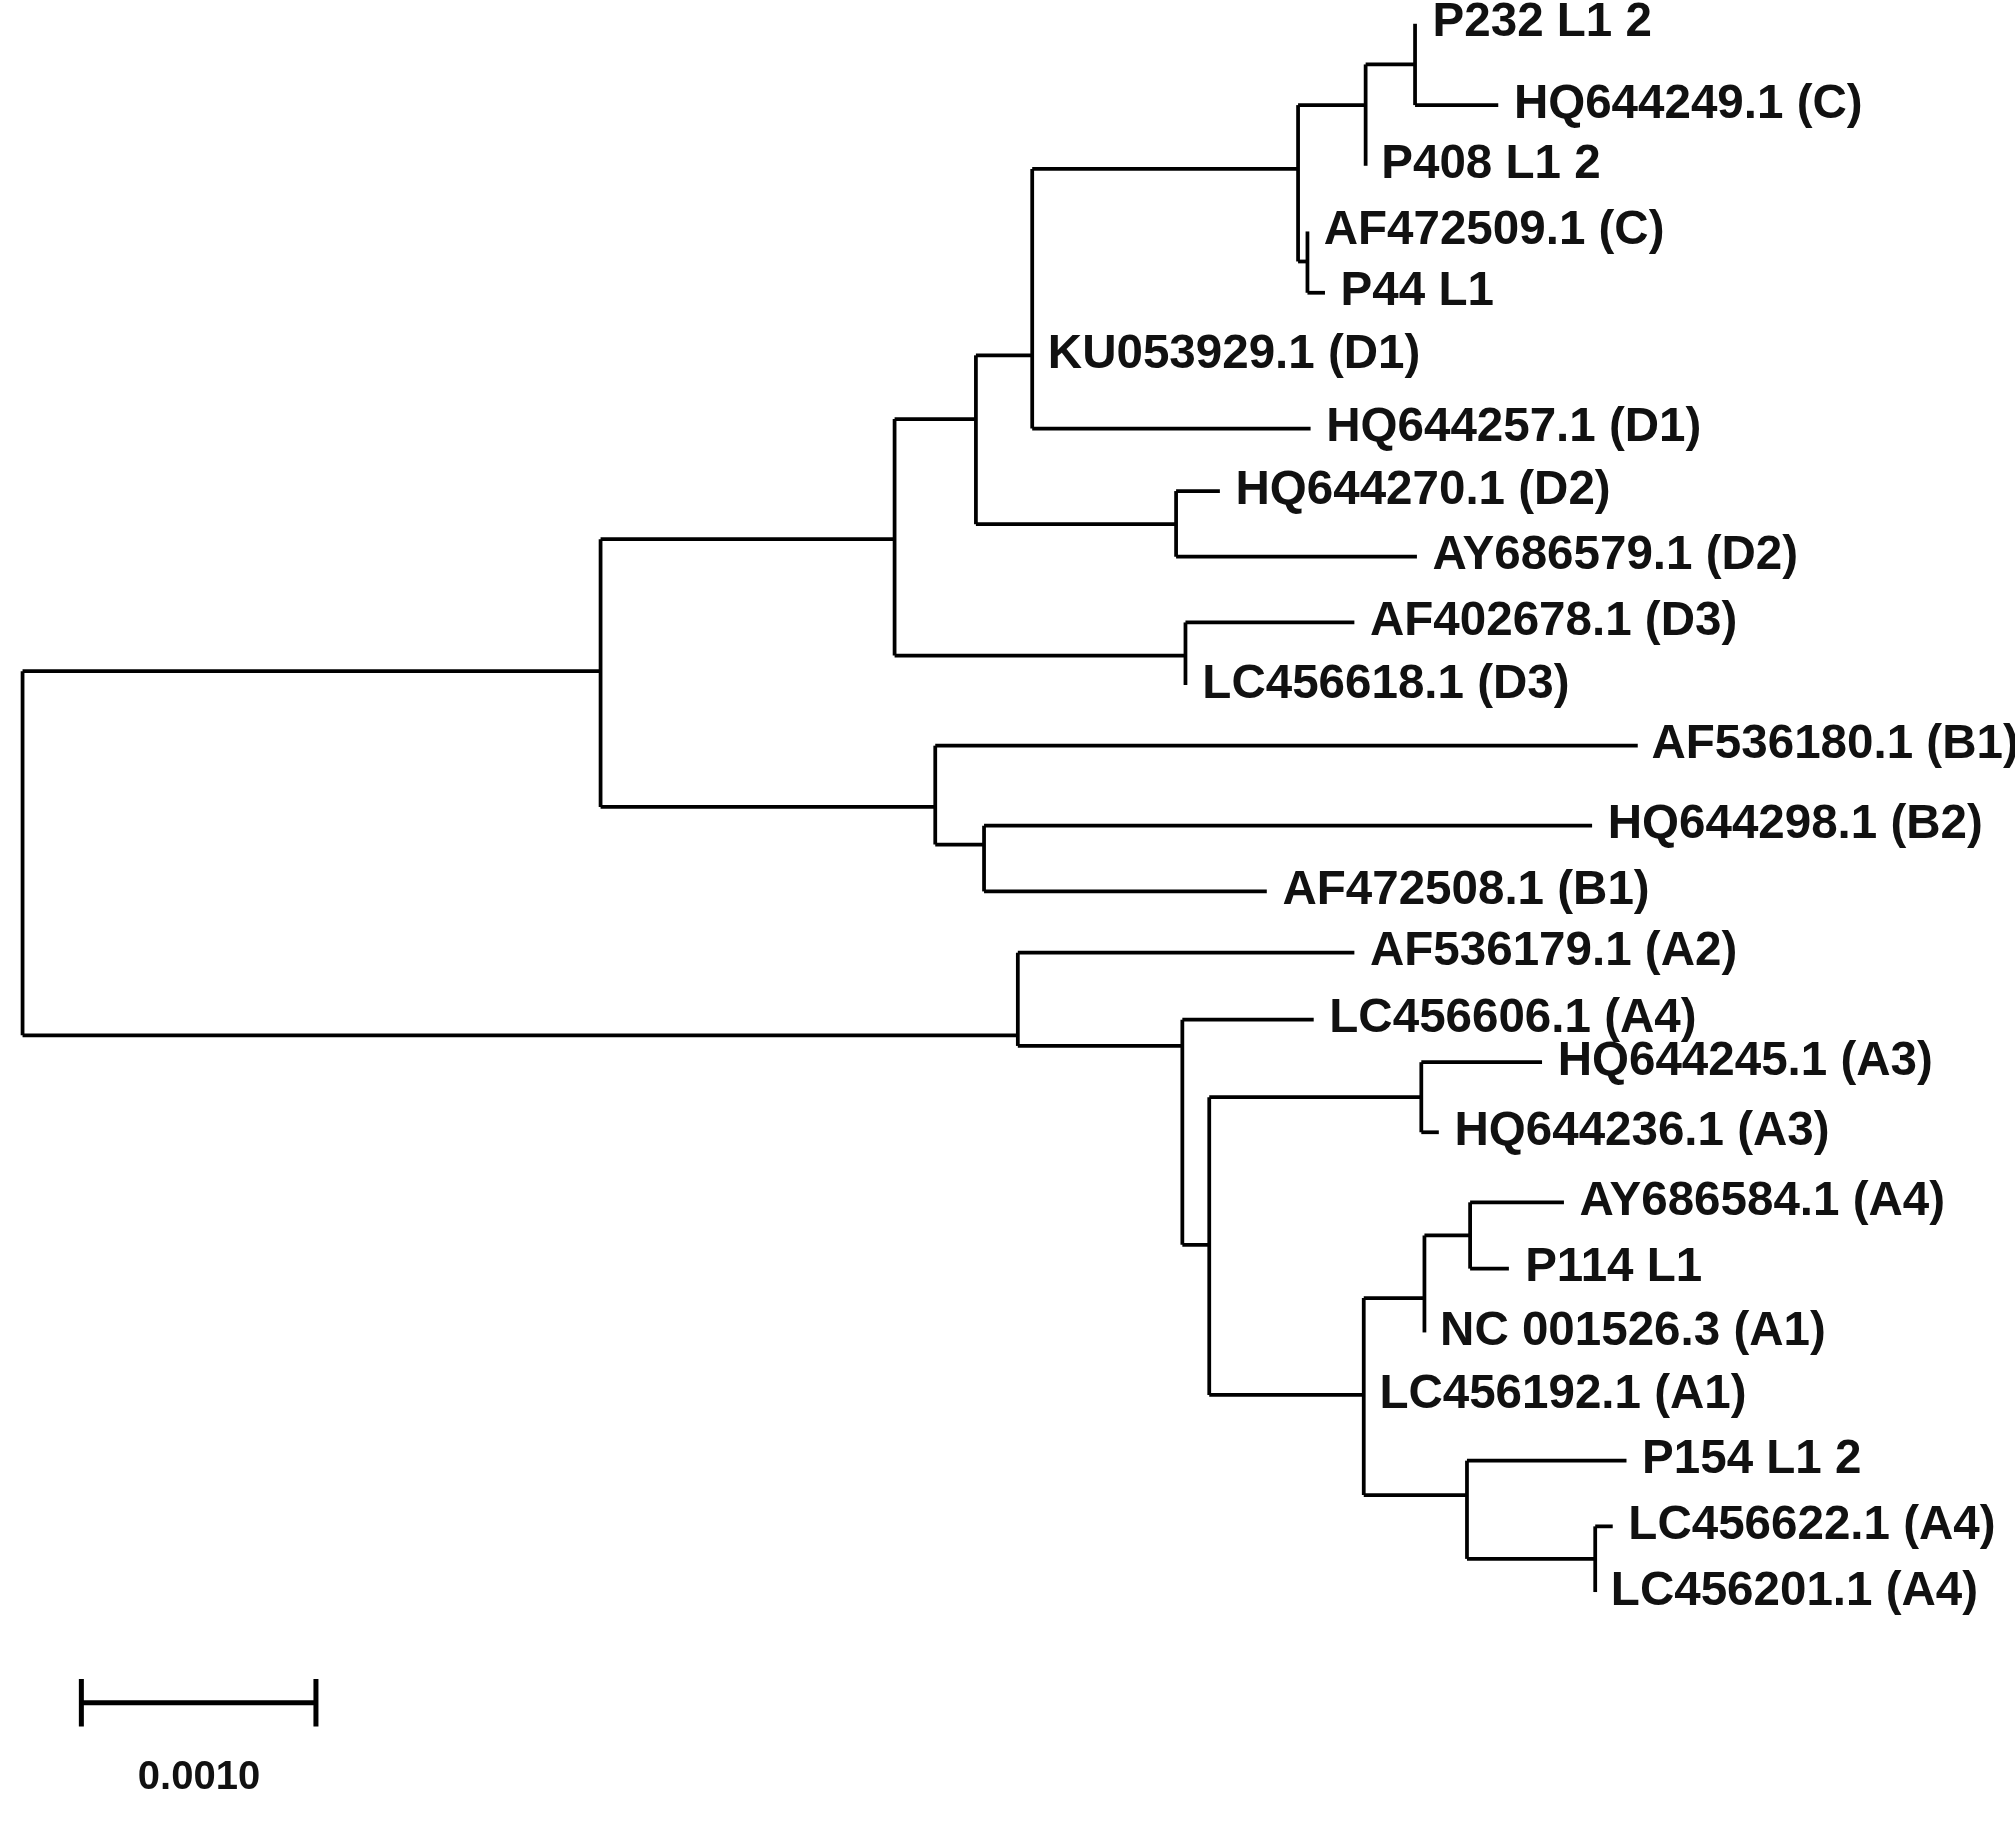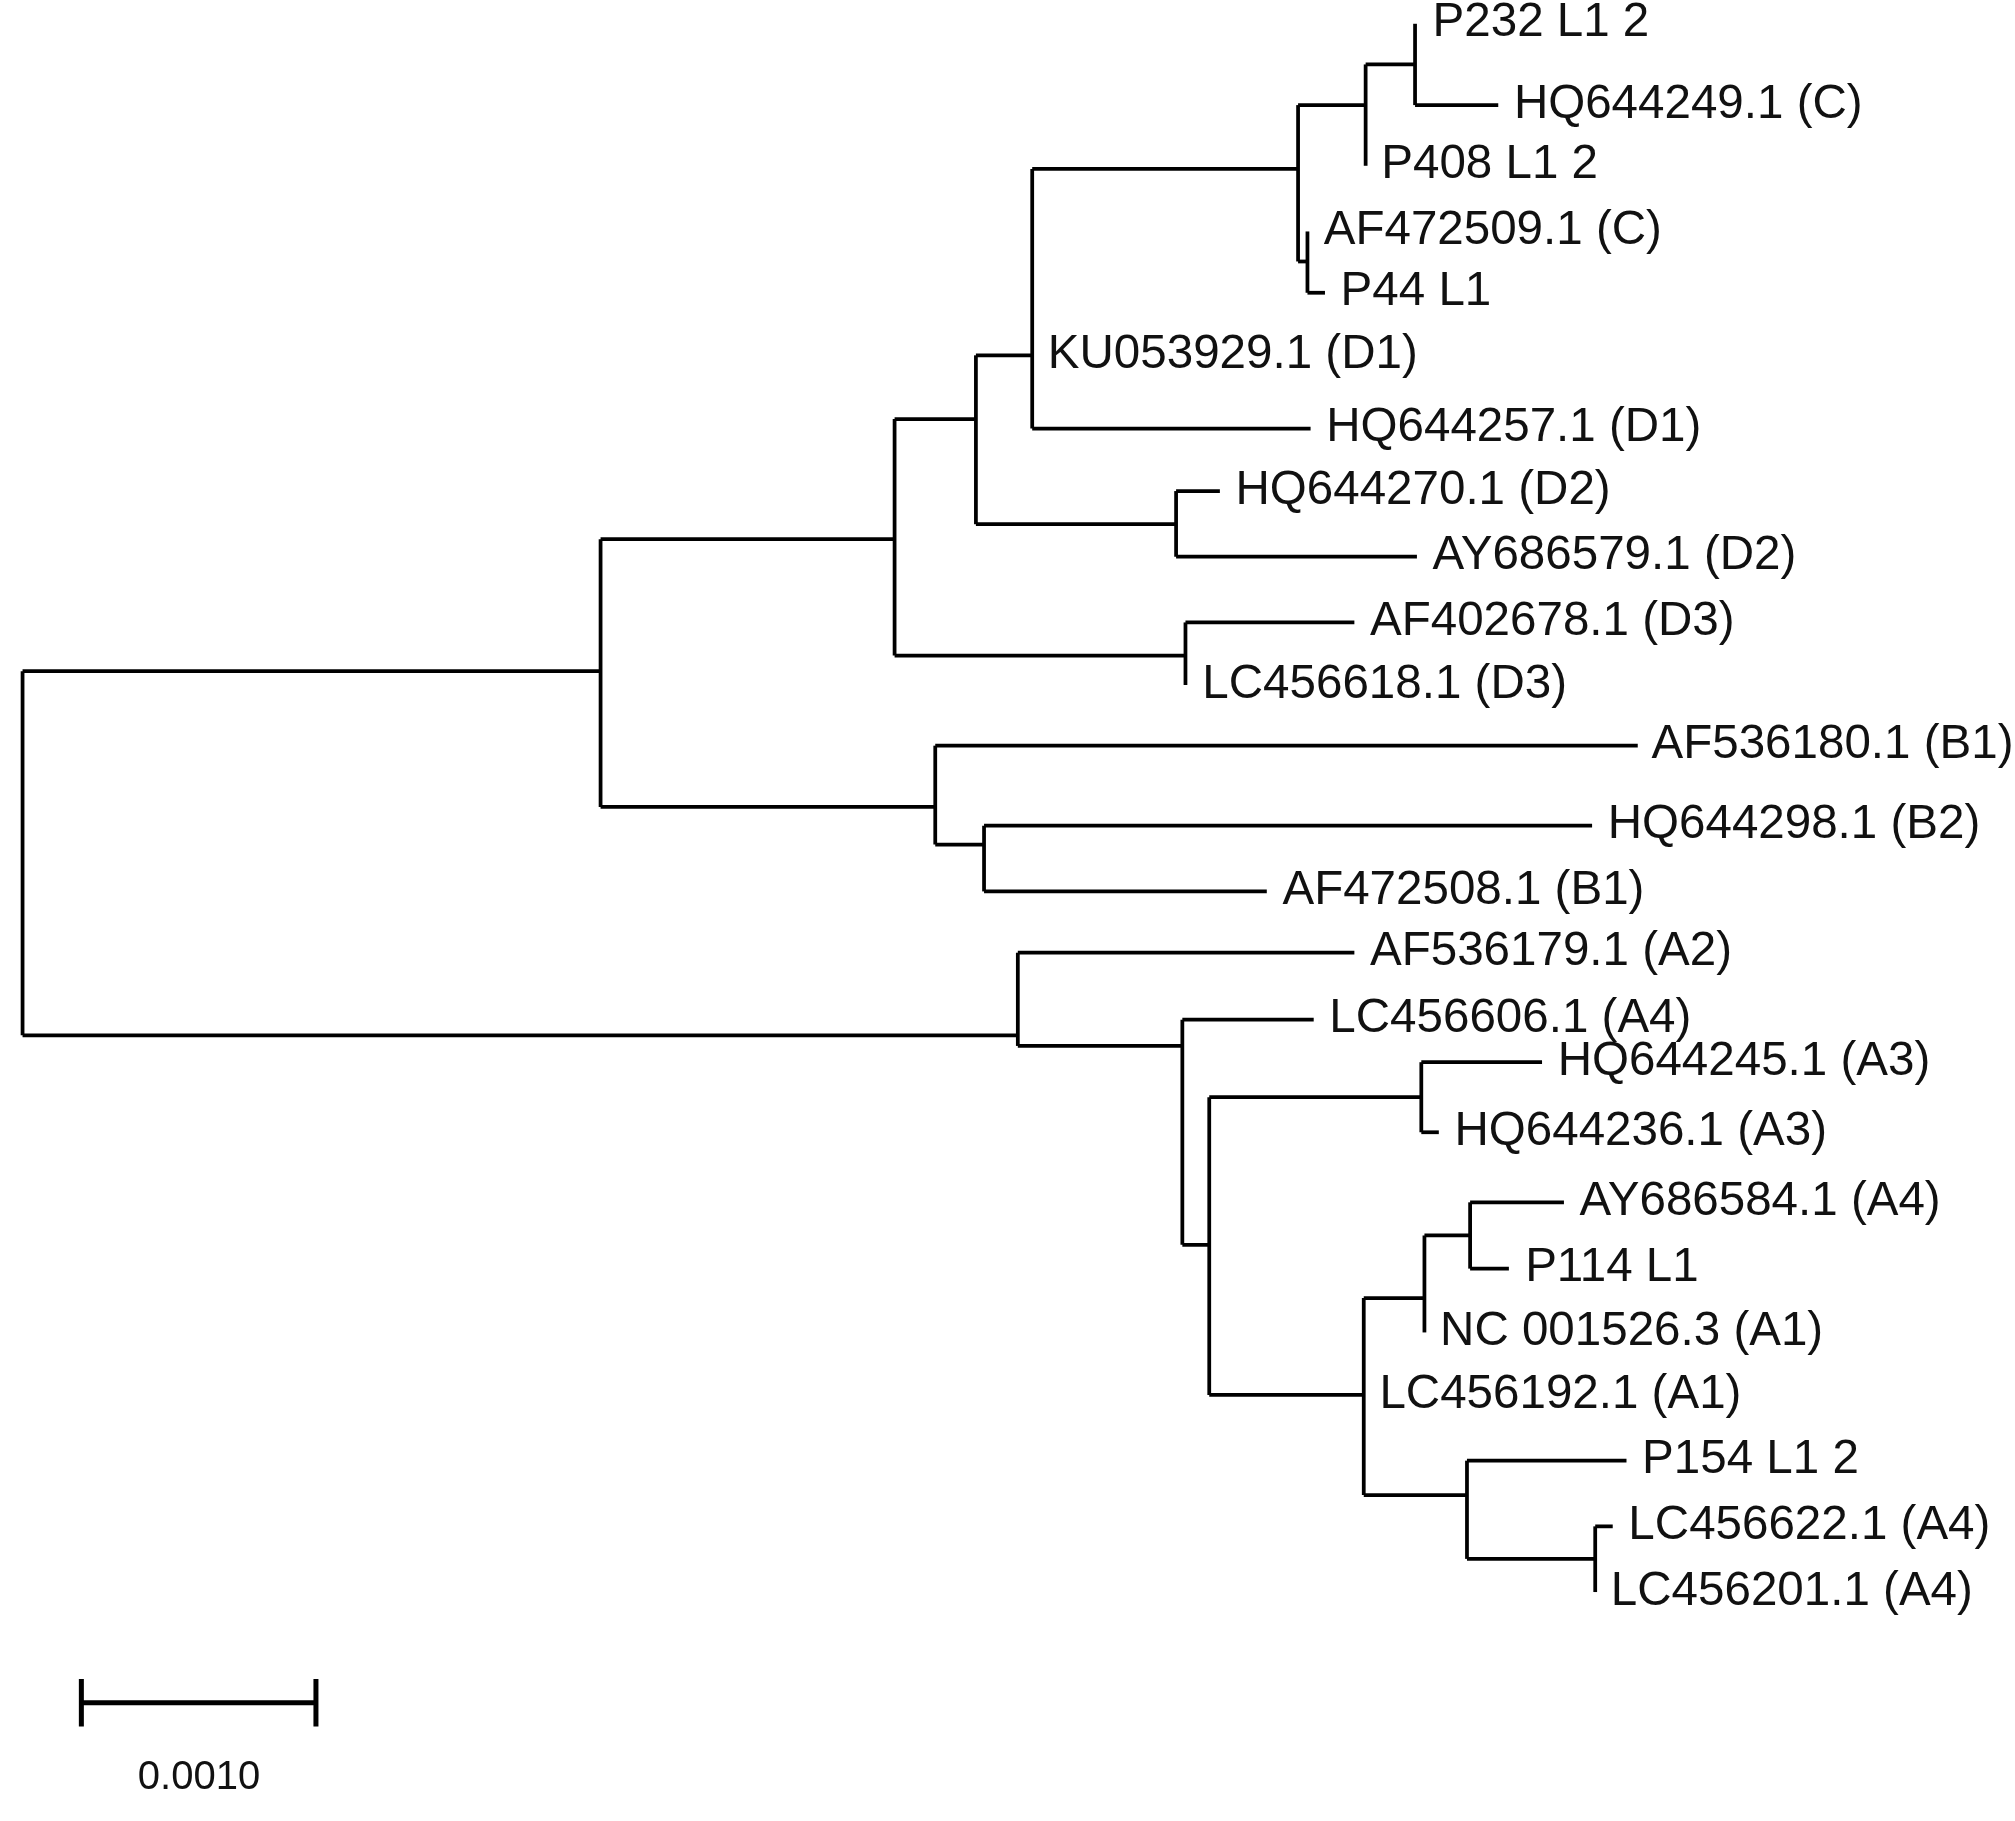--- a/index.html
+++ b/index.html
@@ -9,20 +9,21 @@
   }
   body {
     font-family: "Liberation Sans", sans-serif;
   }
   #figure {
     position: relative;
     width: 2015px;
     height: 1821px;
     background: #ffffff;
     overflow: hidden;
+    font-weight: bold;
   }
   svg#tree-svg {
     position: absolute;
     left: 0;
     top: 0;
     width: 2015px;
     height: 1821px;
     display: block;
   }
   .branch {

